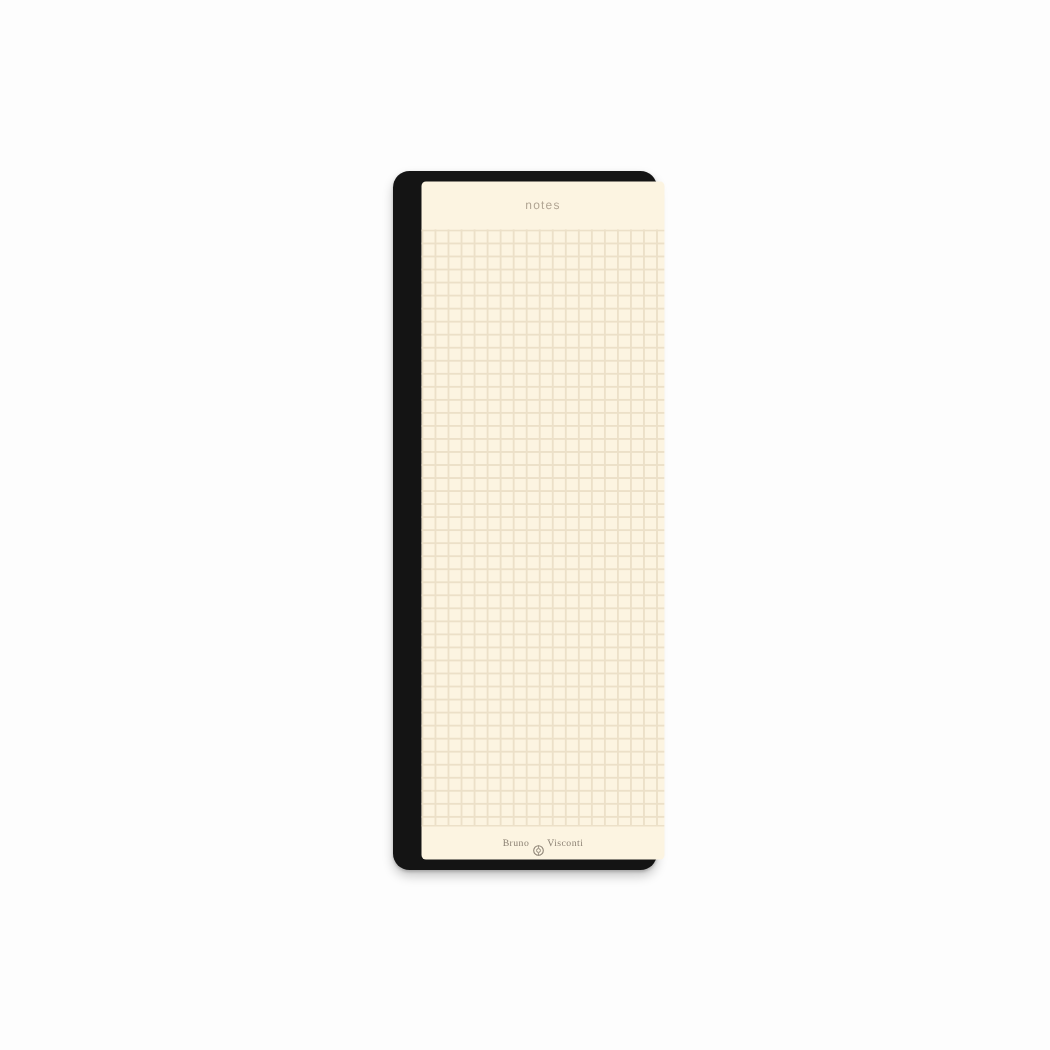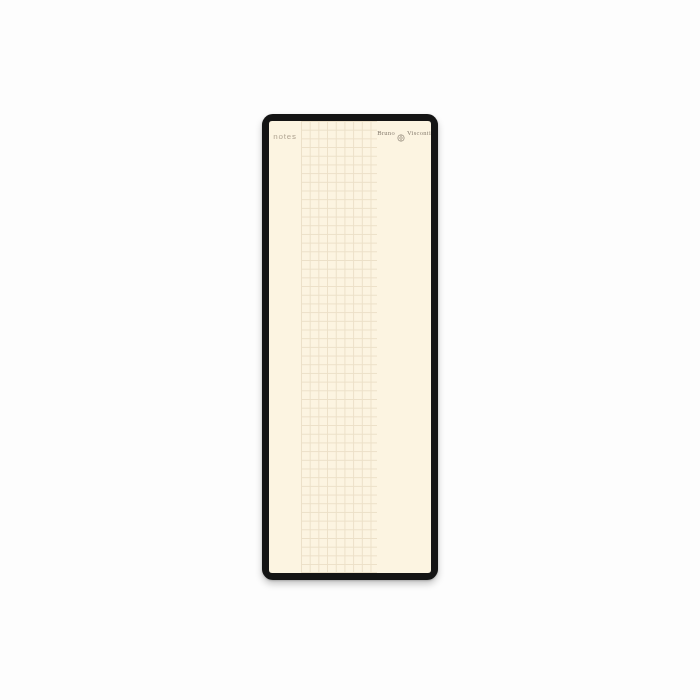--- a/index.html
+++ b/index.html
@@ -29,22 +29,23 @@
     padding: 7px;
     box-shadow: 0 4px 7px rgba(0,0,0,0.22), 0 1px 2px rgba(0,0,0,0.18);
   }
   .paper {
     width: 100%;
     height: 100%;
     box-sizing: border-box;
     background: var(--paper, #fcf4e1);
     border-radius: 3px;
     display: flex;
-    flex-direction: row;
+    flex-direction: column;
     overflow: hidden;
+    margin-left: 12px;
   }
   .paper-header {
     height: 32px;
     flex: 0 0 32px;
     display: flex;
     align-items: center;
     justify-content: center;
   }
   .notes-label {
     font-size: 8px;

